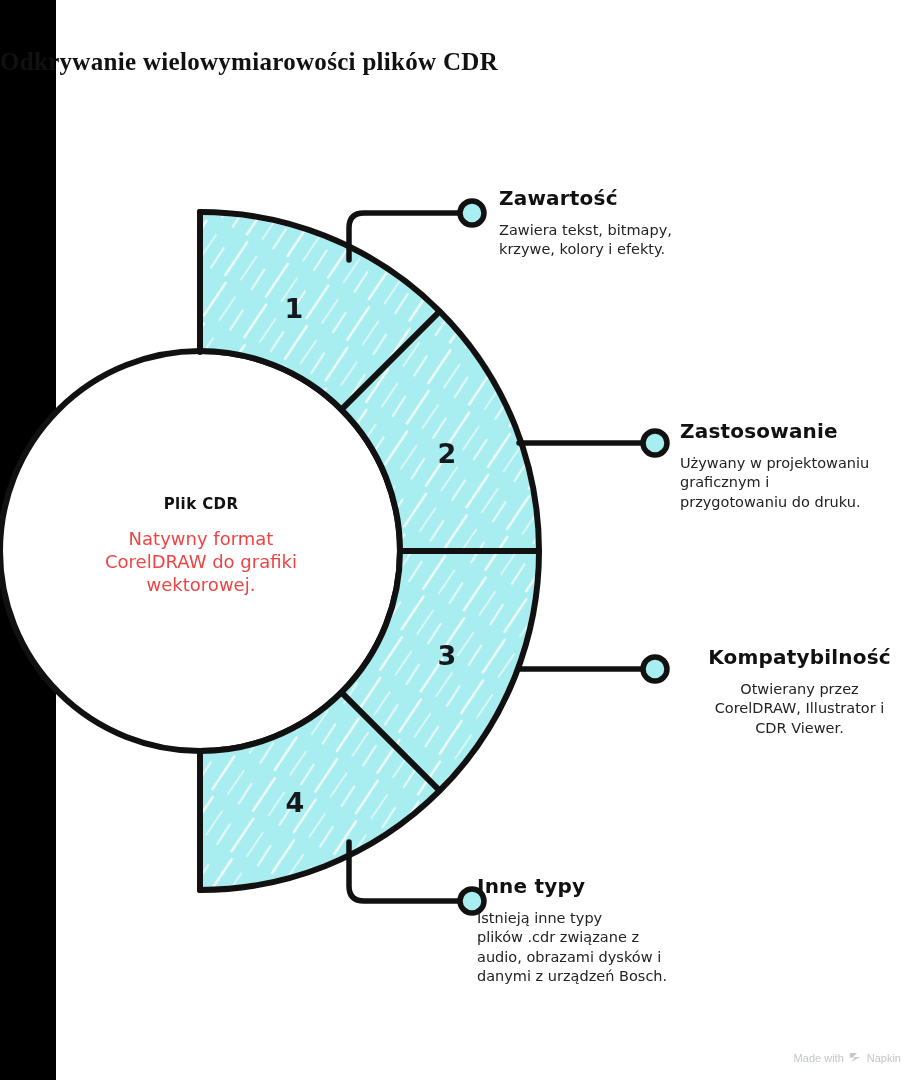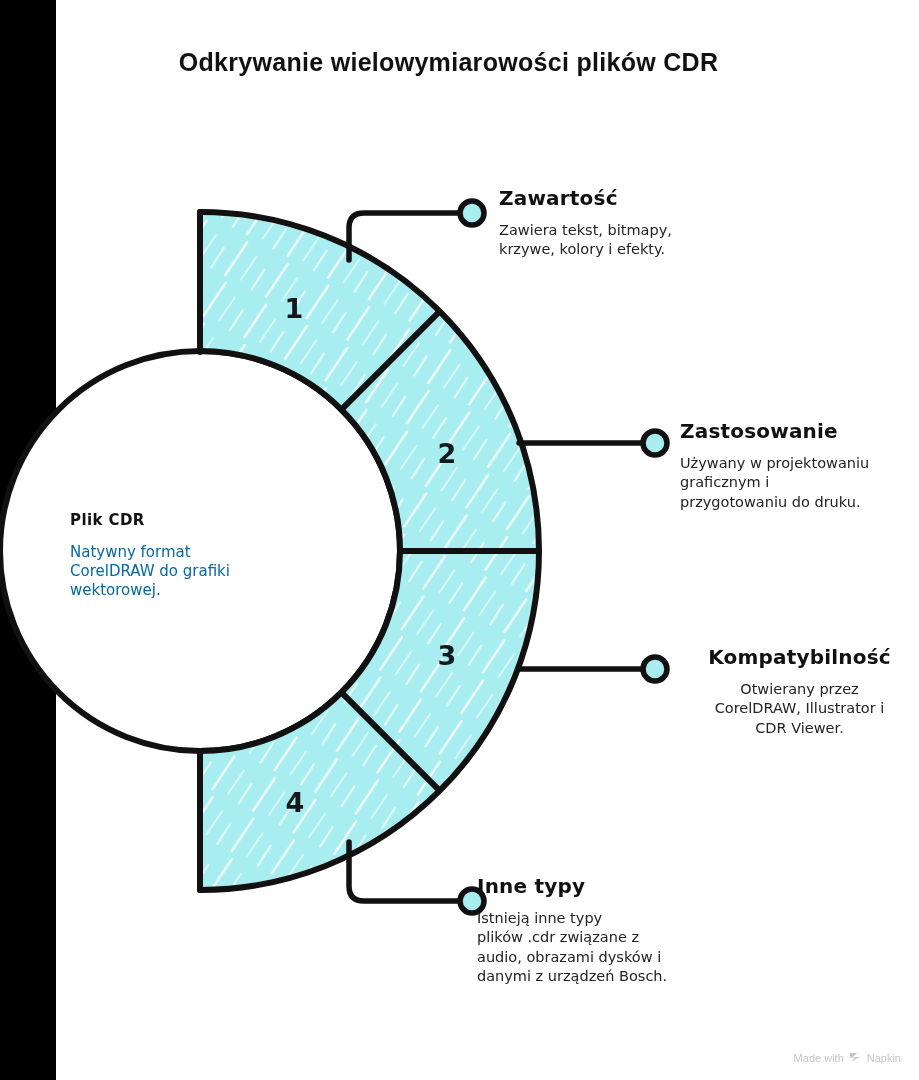--- a/index.html
+++ b/index.html
@@ -19,54 +19,54 @@
     position:absolute;
     left:0; top:0;
     width:56px; height:1080px;
     background:#000000;
   }
   
   #title {
     position:absolute;
     left:0; top:48px;
     width:897px;
-    text-align:center;
-    font-family:Liberation Sans, sans-serif;
+    text-align:left;
+    font-family:Liberation Serif, serif;
     font-weight:bold;
     font-size:25px;
     letter-spacing:0.3px;
     color:#111111;
     z-index:6;
   }
   
   #canvas {
     position:absolute;
     left:0; top:0;
     width:919px; height:1080px;
     z-index:2;
   }
   
   #hub {
     position:absolute;
     left:70px; top:495px;
     width:262px;
+    text-align:center;
     z-index:4;
-    margin-top:16px;
   }
   #hub .hub-title {
     font-weight:bold;
     font-size:15px;
     color:#111;
     letter-spacing:0.4px;
   }
   #hub .hub-desc {
     margin-top:14px;
-    font-size:15px;
+    font-size:18px;
     line-height:1.28;
-    color:#0369a1;
+    color:#ef4444;
   }
   
   .seg-num {
     position:absolute;
     font-size:27px;
     font-weight:bold;
     color:#15191c;
     z-index:5;
     transform:translate(-50%,-50%);
   }

